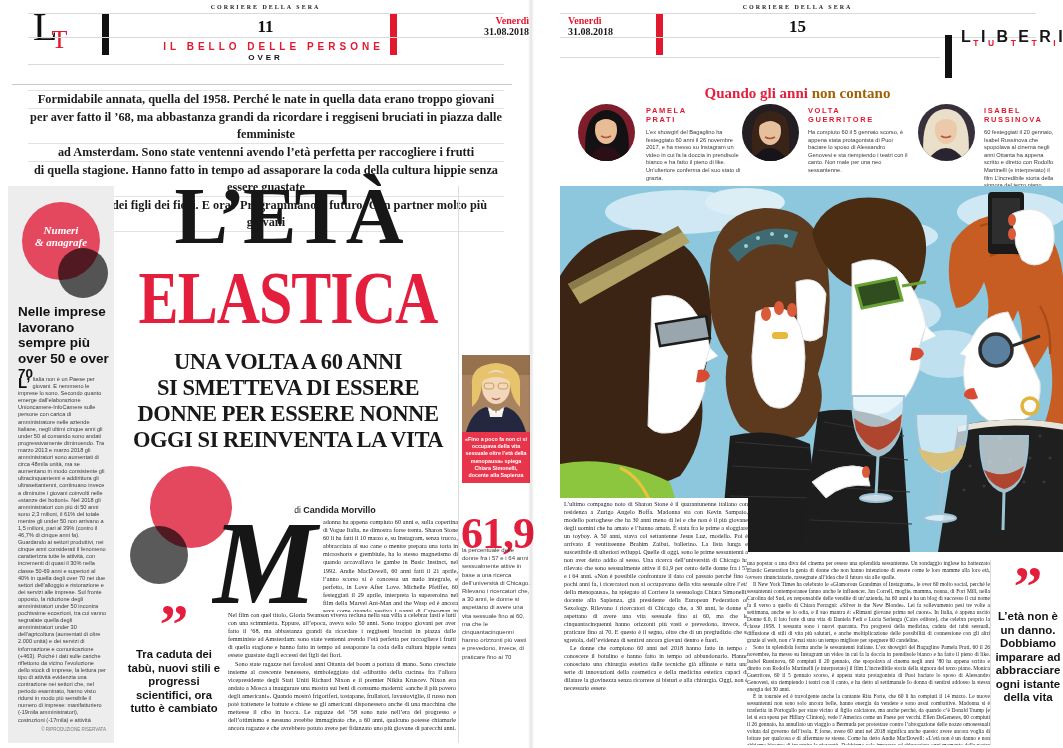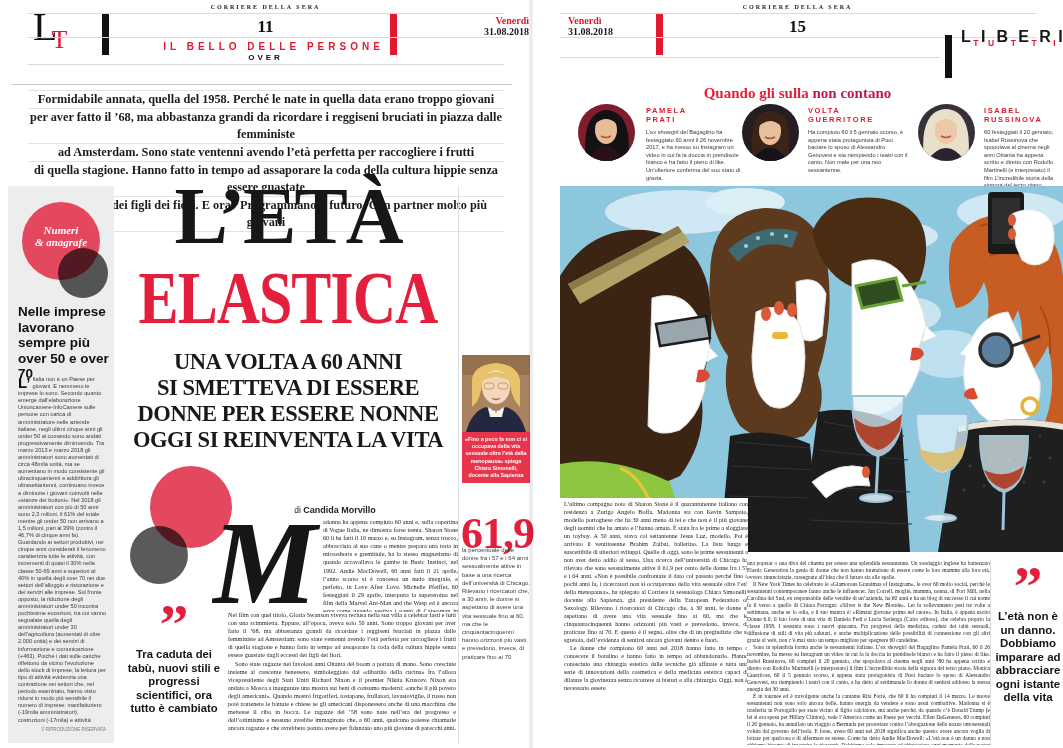--- a/index.html
+++ b/index.html
@@ -74,21 +74,21 @@
              font-size:5.3px; line-height:7.2px; text-align:center; font-weight:bold; }
   .stat-num { left:461px; top:508px; font-family:"Liberation Serif", serif; font-weight:bold;
               font-size:44px; color:#e41f3d; letter-spacing:-1px; }
   .stat-text { left:462px; top:546px; width:69px; font-size:6px; line-height:8.2px; color:#3c3c3c; }
   
   .lt-wordmark { letter-spacing:1px; white-space:nowrap; }
   .lt-wordmark .lb { font-weight:bold; font-size:16px; color:#161616; margin:0 1px; }
   .lt-wordmark .ls { font-weight:bold; font-size:8.5px; color:#e2182f; vertical-align:-4px; margin:0 0.5px; }
   .sec-title { left:0; top:85px; width:531px; text-align:center; font-family:"Liberation Serif", serif;
                font-weight:bold; font-size:15px; }
-  .sec-title .r { color:#e41f3d; } .sec-title .k { color:#be185d; }
+  .sec-title .r { color:#e41f3d; } .sec-title .k { color:#a16207; }
   .prof-photo { width:57px; height:57px; border-radius:50%; overflow:hidden; }
   .prof-name { font-weight:bold; font-size:7.5px; letter-spacing:1.6px; color:#e2182f; line-height:9px; }
   .prof-bio { margin-top:5px; font-size:5.7px; line-height:7.6px; color:#3a3a3a; }
   .illo { left:28px; top:186px; width:504px; height:366px; }
   .colA { left:28px; top:498px; width:188px; height:247px; overflow:hidden; background:#fff; padding:2px 0 0 4px;
           font-family:"Liberation Serif", serif; font-size:6.1px; line-height:8px; color:#222; text-align:justify; }
   .colA p+p { text-indent:6px; }
   .colB { left:215px; top:558px; width:243px; height:187px; overflow:hidden; background:#fff; padding-top:2px;
           font-family:"Liberation Serif", serif; font-size:5.5px; line-height:7px; color:#222; text-align:justify; }
   .colB p+p { text-indent:6px; }
@@ -206,21 +206,21 @@
       <div class="date-num">31.08.2018</div>
     </div>
     <div class="vbar red" style="left:124px; top:14px; height:41px;"></div>
     <div class="abs pagenum" style="top:17px;">15</div>
     <div class="rule" style="left:28px; top:37px; width:476px;"></div>
     <div class="vbar black" style="left:413px; top:35px; height:43px;"></div>
     <div class="abs lt-wordmark" style="left:428px; top:28px;"><span class="lb">L</span><span class="ls">T</span><span class="lb">I</span><span class="ls">U</span><span class="lb">B</span><span class="ls">T</span><span class="lb">E</span><span class="ls">T</span><span class="lb">R</span><span class="ls">I</span><span class="lb">I</span></div>
     <div class="rule" style="left:28px; top:57px; width:380px;"></div>
 
     <div class="abs sec-title">
-      <span class="r">Quando gli sulla</span><span class="k"> non contano</span>
+      <span class="r">Quando gli anni</span><span class="k"> non contano</span>
     </div>
 
     <div class="abs" style="left:46px; top:104px;">
       <div class="prof-photo"><svg width="57" height="57" viewBox="0 0 57 57">
         <rect width="57" height="57" fill="#7e1e2c"></rect>
         <path d="M8,57 Q4,20 18,10 Q28,2 40,10 Q54,20 50,57 Z" fill="#141114"></path>
         <ellipse cx="28" cy="26" rx="11" ry="14" fill="#e8bd96"></ellipse>
         <path d="M17,20 Q28,10 39,20 L39,14 Q28,6 17,14 Z" fill="#141114"></path>
         <path d="M23,32 Q28,35 33,32" stroke="#b5543f" stroke-width="1.5" fill="none"></path>
         <path d="M10,57 Q18,42 28,42 Q38,42 46,57 Z" fill="#2a1016"></path>

